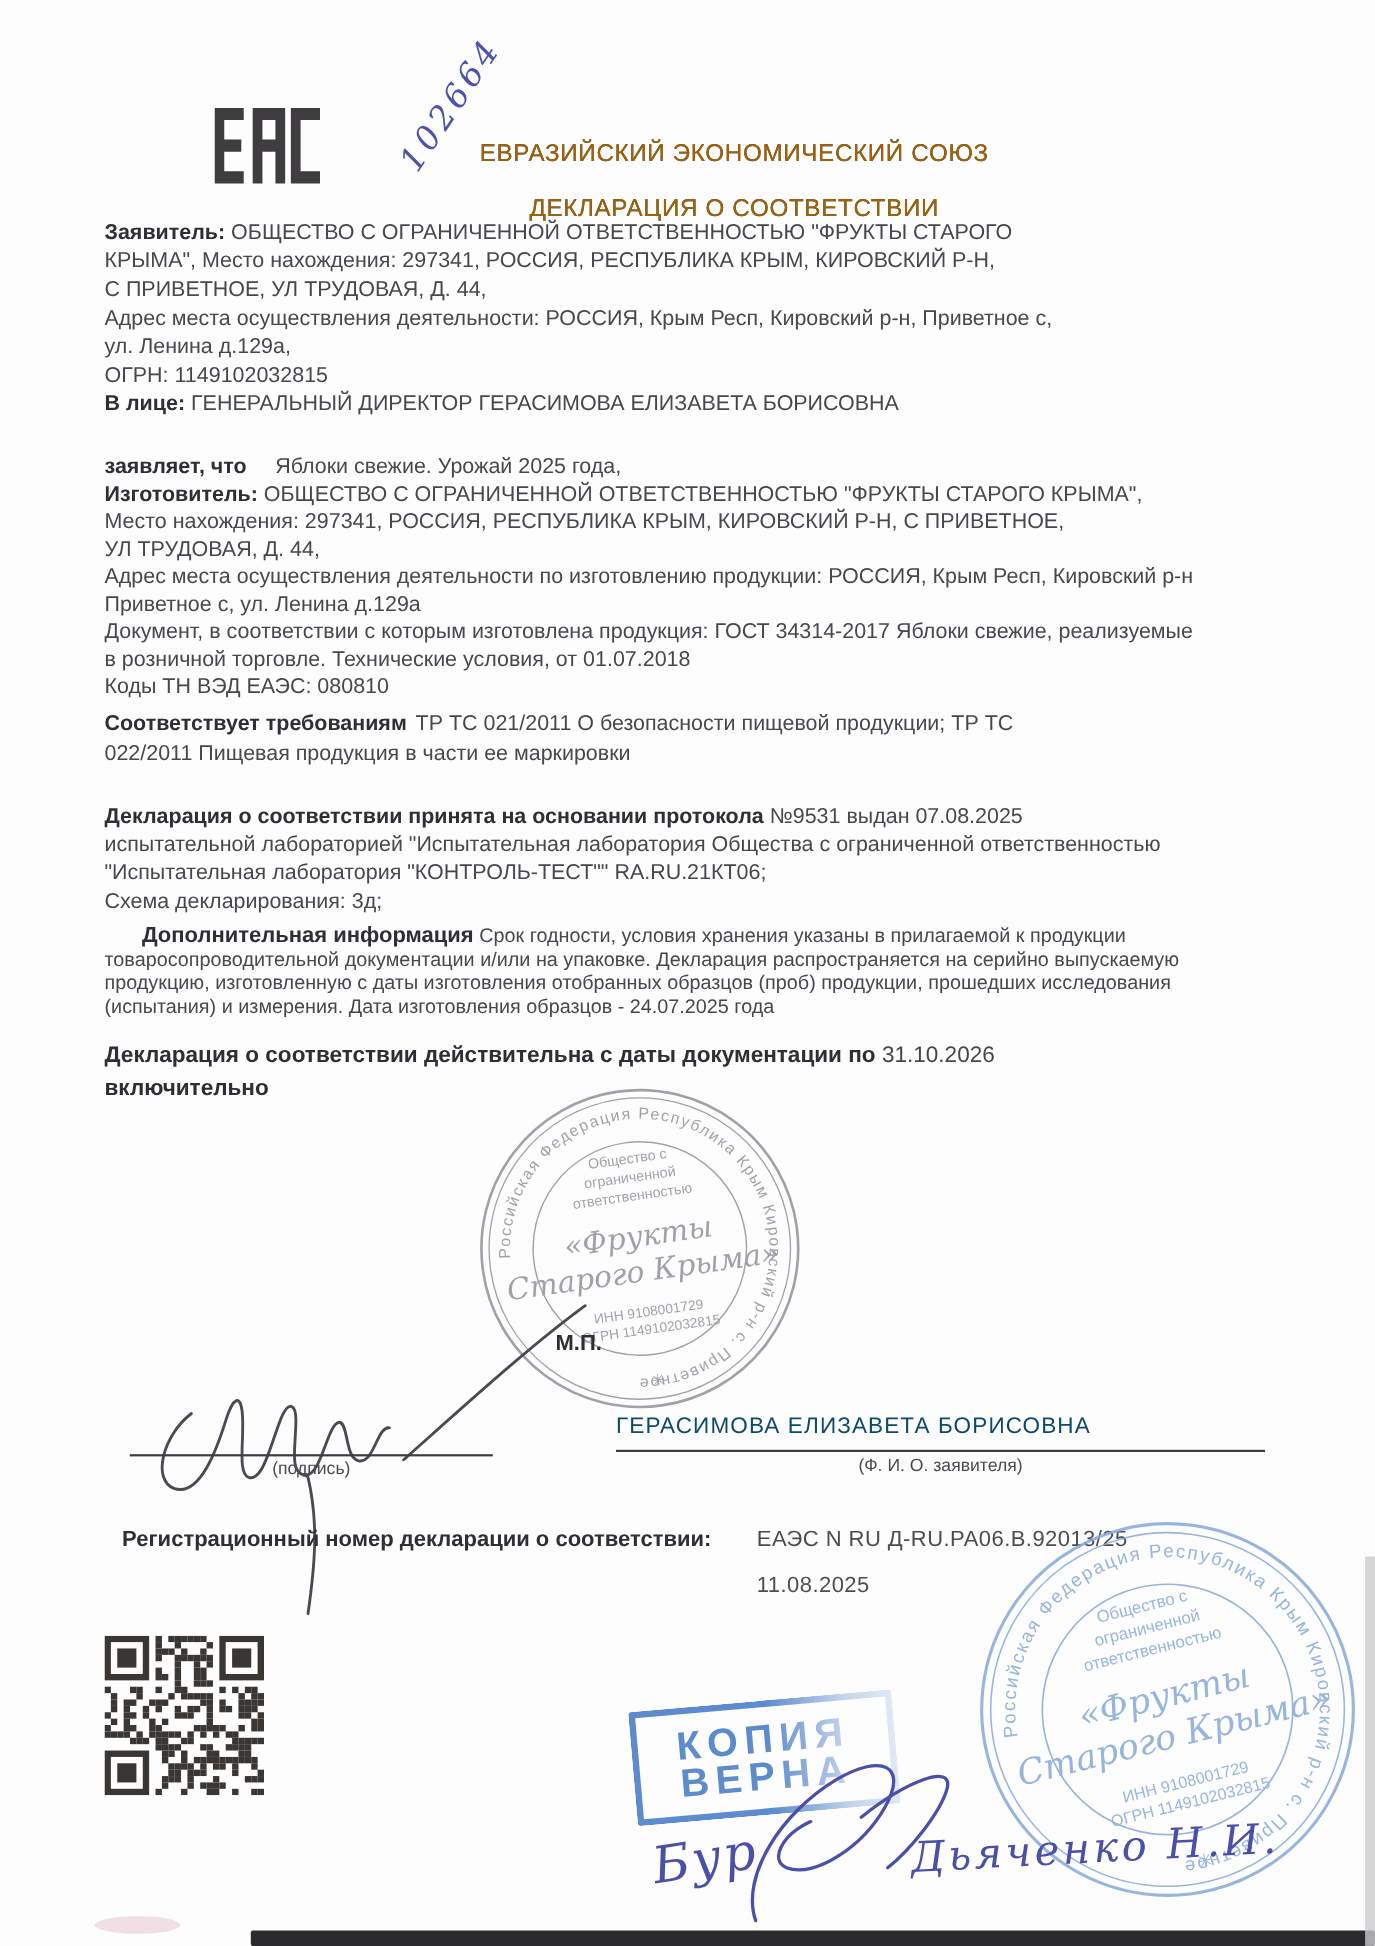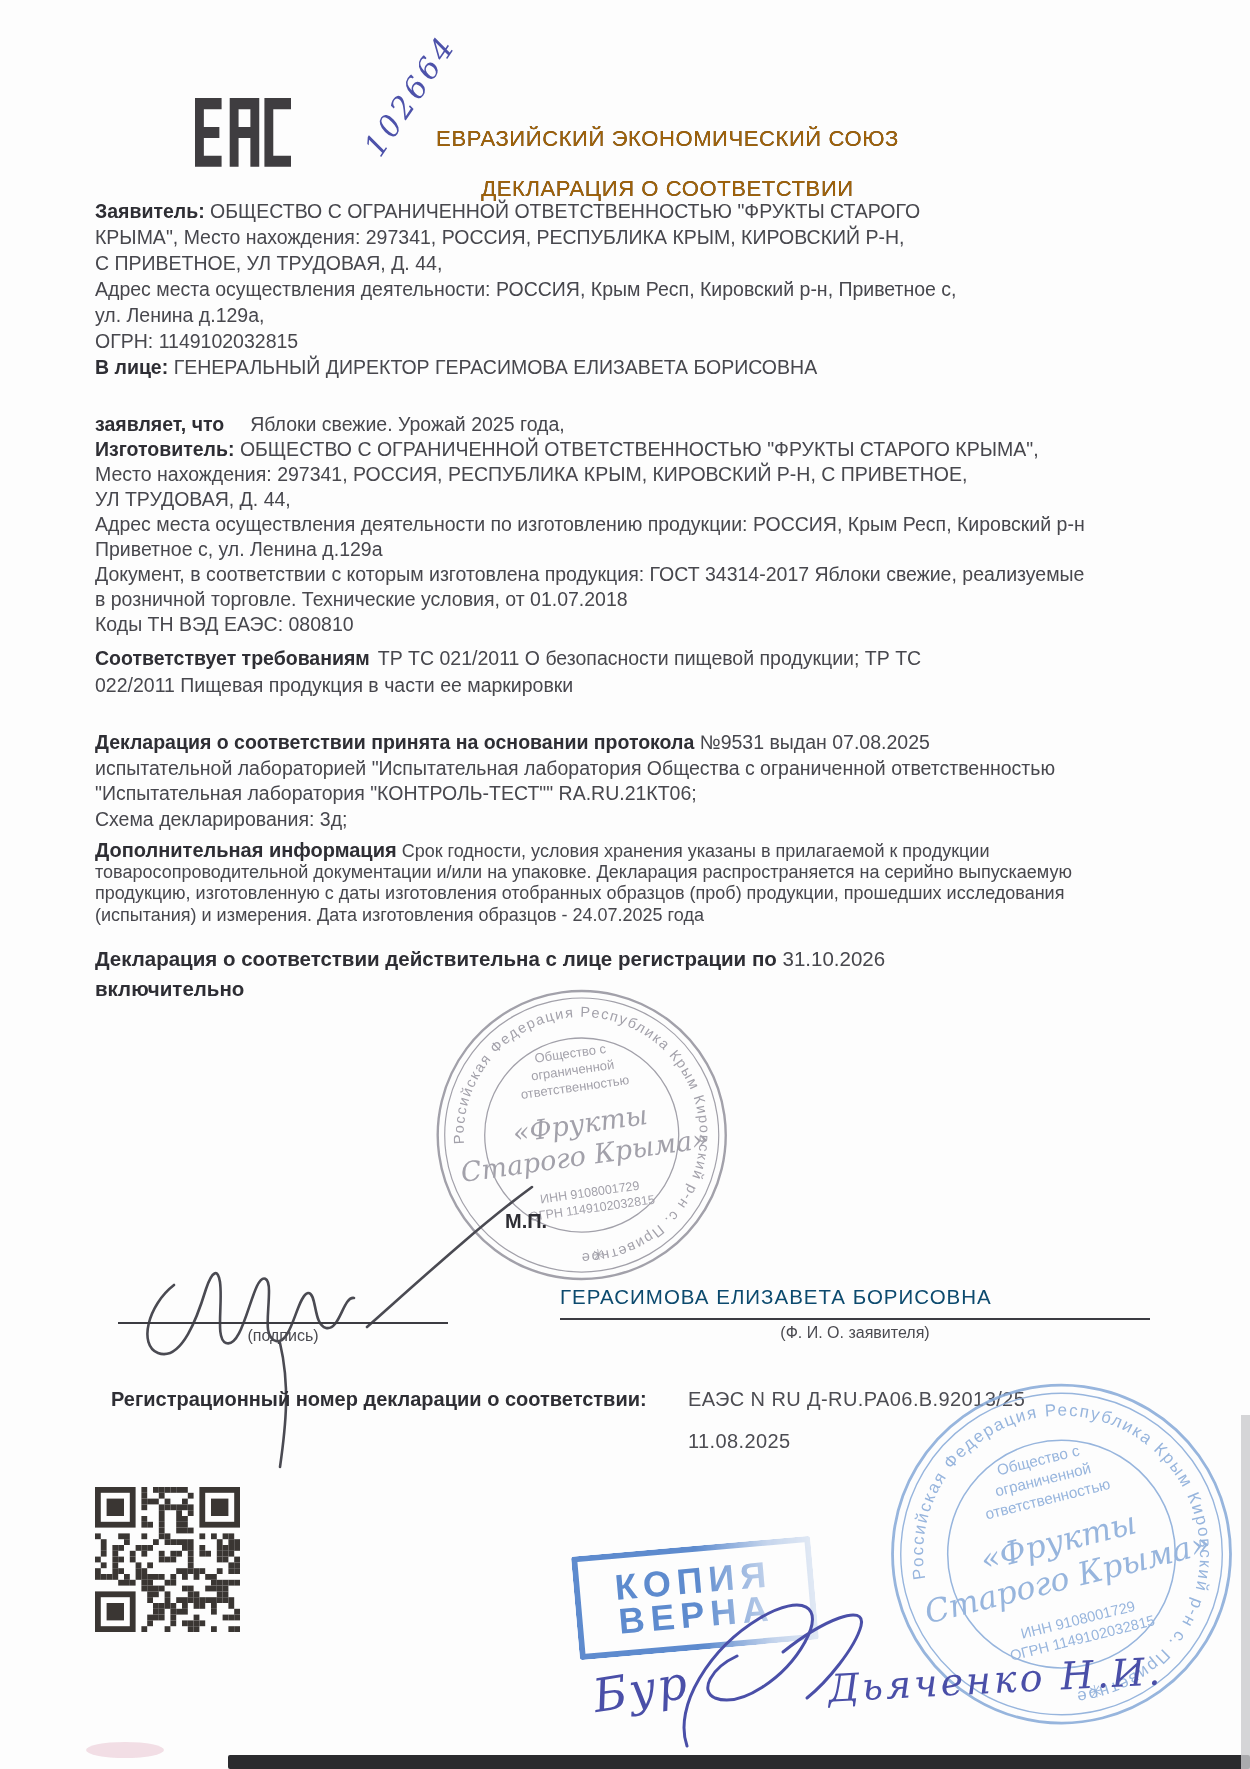--- a/index.html
+++ b/index.html
@@ -25,21 +25,21 @@
   b,.b{font-weight:700;color:#2e2e34;}
   .block1{top:198px;}
   .block2{top:412px;}
   .block2 .ln{line-height:25px;height:25px;}
   .block3{top:645px;}
   .block3 .ln{line-height:27px;height:27px;}
   .block4{top:730px;}
   .block4 .ln{line-height:25.5px;height:25.5px;}
   .block5{top:840px;font-size:18px;}
   .block5 .ln{line-height:21.5px;height:21.5px;}
-  .block5 .big{font-size:20px;}
+  .block5 .big{font-size:20px;margin-left:34px;}
   .block6{top:944px;font-size:20.5px;}
   .block6 .ln{line-height:30px;height:30px;}
   .gap-s{display:inline-block;width:26px;}
   .gap-m{display:inline-block;width:8px;}
   
   .stamp-grey{left:432px;top:985px;transform:rotate(-8deg);opacity:.82;}
   .stamp-blue{left:886px;top:1378px;transform:rotate(-14deg);opacity:.85;}
   .stamp text{font-family:"Liberation Sans",sans-serif;}
   .stamp .script{font-family:"DejaVu Serif",serif;font-style:italic;}
   
@@ -132,21 +132,21 @@
   </div>
 
   <div class="abs tblock block5">
     <div class="ln"><b class="big">Дополнительная информация</b> <span>Срок годности, условия хранения указаны в прилагаемой к продукции</span></div>
     <div class="ln">товаросопроводительной документации и/или на упаковке.  Декларация распространяется на серийно выпускаемую</div>
     <div class="ln">продукцию, изготовленную с даты изготовления отобранных образцов (проб) продукции, прошедших исследования</div>
     <div class="ln">(испытания) и измерения. Дата изготовления образцов - 24.07.2025 года</div>
   </div>
 
   <div class="abs tblock block6">
-    <div class="ln"><b>Декларация о соответствии действительна с лице регистрации по</b> <span>31.10.2026</span></div>
+    <div class="ln"><b>Декларация о соответствии действительна с даты документации по</b> <span>31.10.2026</span></div>
     <div class="ln"><b>включительно</b></div>
   </div>
 
   <div class="abs stamp stamp-grey">
     <svg width="300" height="300" viewBox="0 0 300 300">
       <defs>
         <path id="ring-grey" d="M 150 150 m -118 0 a 118 118 0 1 1 236 0 a 118 118 0 1 1 -236 0"></path>
       </defs>
       <g stroke="#8f8d98" fill="none">
         <circle cx="150" cy="150" r="144" stroke-width="2.4"></circle>

